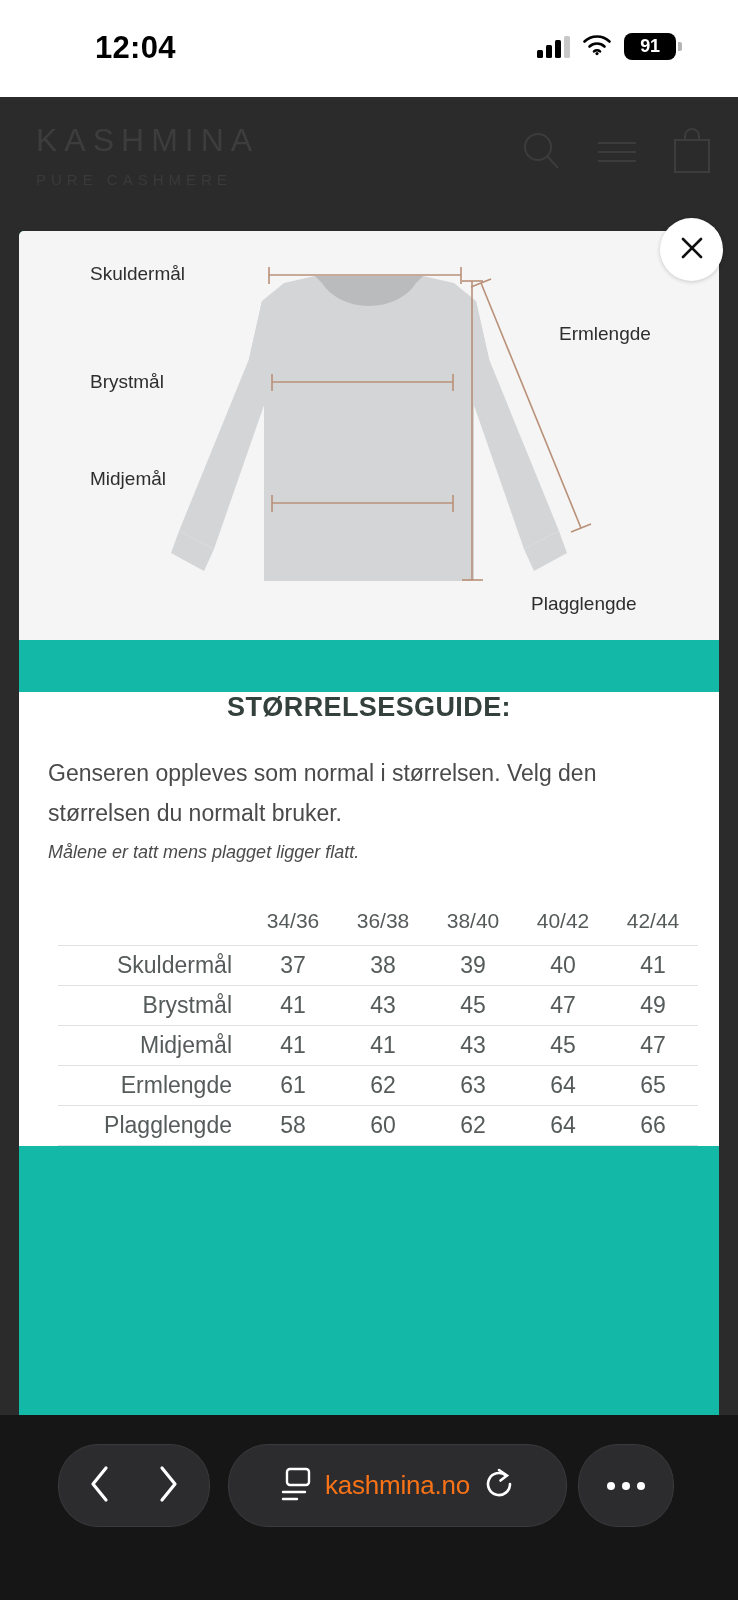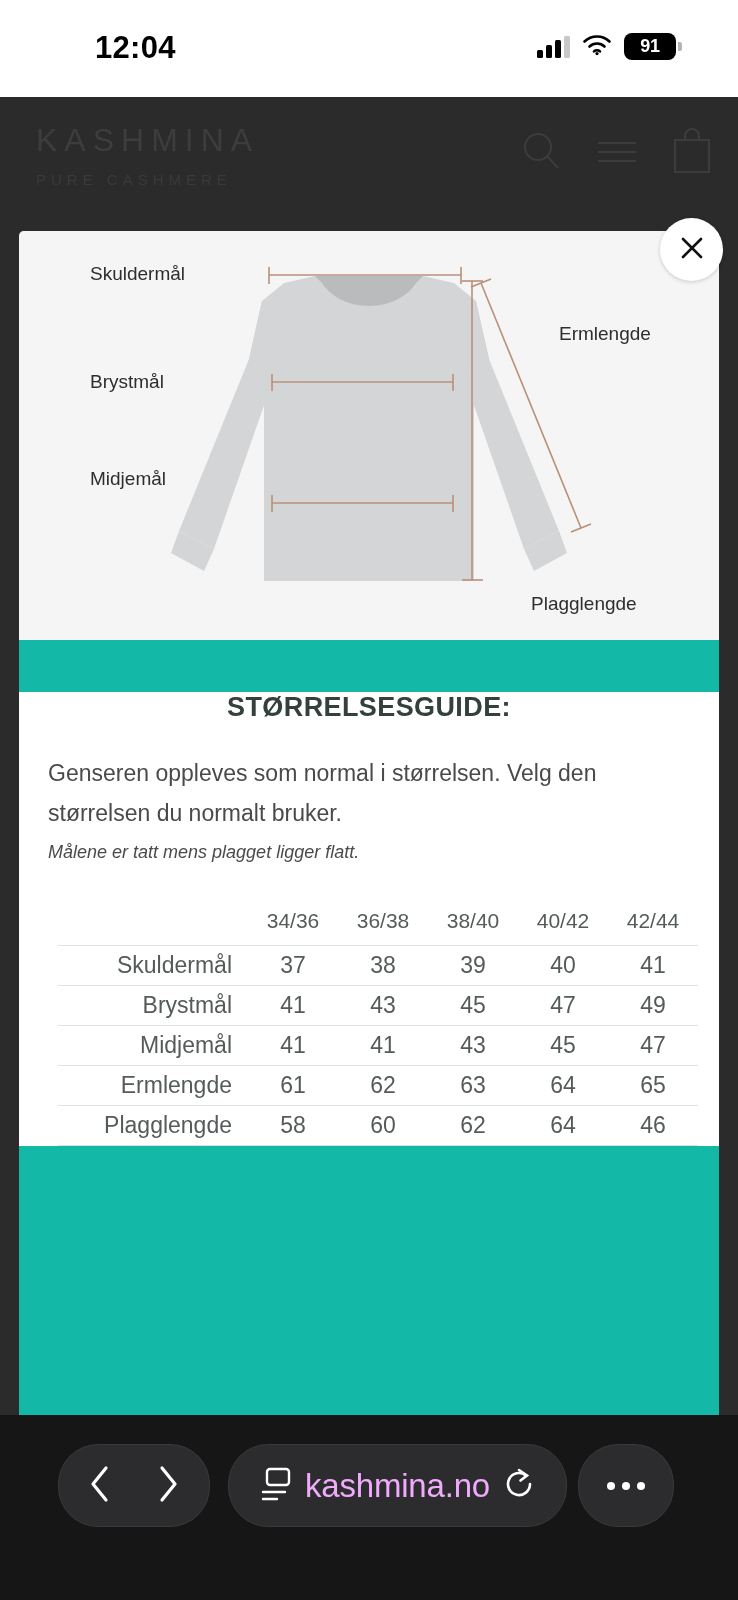--- a/index.html
+++ b/index.html
@@ -146,21 +146,21 @@
   }
   .pill {
     position: absolute; background: #2c2c2e; border-radius: 40px;
     display: flex; align-items: center; justify-content: center;
     border: 1px solid #3a3a3c;
   }
   .nav-pill { left: 58px; top: 29px; width: 152px; height: 83px; gap: 42px; }
   .url-pill { left: 228px; top: 29px; width: 339px; height: 83px; gap: 0; }
   .more-pill { left: 578px; top: 29px; width: 96px; height: 83px; }
   .url-text {
-    font-size: 33px; color: #f0abfc; margin: 0 14px 0 12px; letter-spacing: -0.2px;
+    font-size: 26px; color: #f97316; margin: 0 14px 0 12px; letter-spacing: -0.2px;
   }
   .dots { display: flex; gap: 7px; }
   .dots i { width: 8px; height: 8px; border-radius: 50%; background: #fff; display: block; }
 </style>
 </head>
 <body>
 
 <div class="screen">
 
   <div class="page">
@@ -347,21 +347,21 @@
             <td>63</td>
             <td>64</td>
             <td>65</td>
           </tr>
           <tr class="data-row">
             <td class="rlabel">Plagglengde</td>
             <td>58</td>
             <td>60</td>
             <td>62</td>
             <td>64</td>
-            <td>46</td>
+            <td>66</td>
           </tr>
         </tbody>
       </table>
     </div>
   </div>
 
   <div style="position:absolute; left:660px; top:218px; width:63px; height:63px; z-index:55;">
     <div class="close-btn" style="position:static;">
       <span>
         <svg width="30" height="30" viewBox="0 0 30 30" stroke="#111" stroke-width="2.6" stroke-linecap="round">

